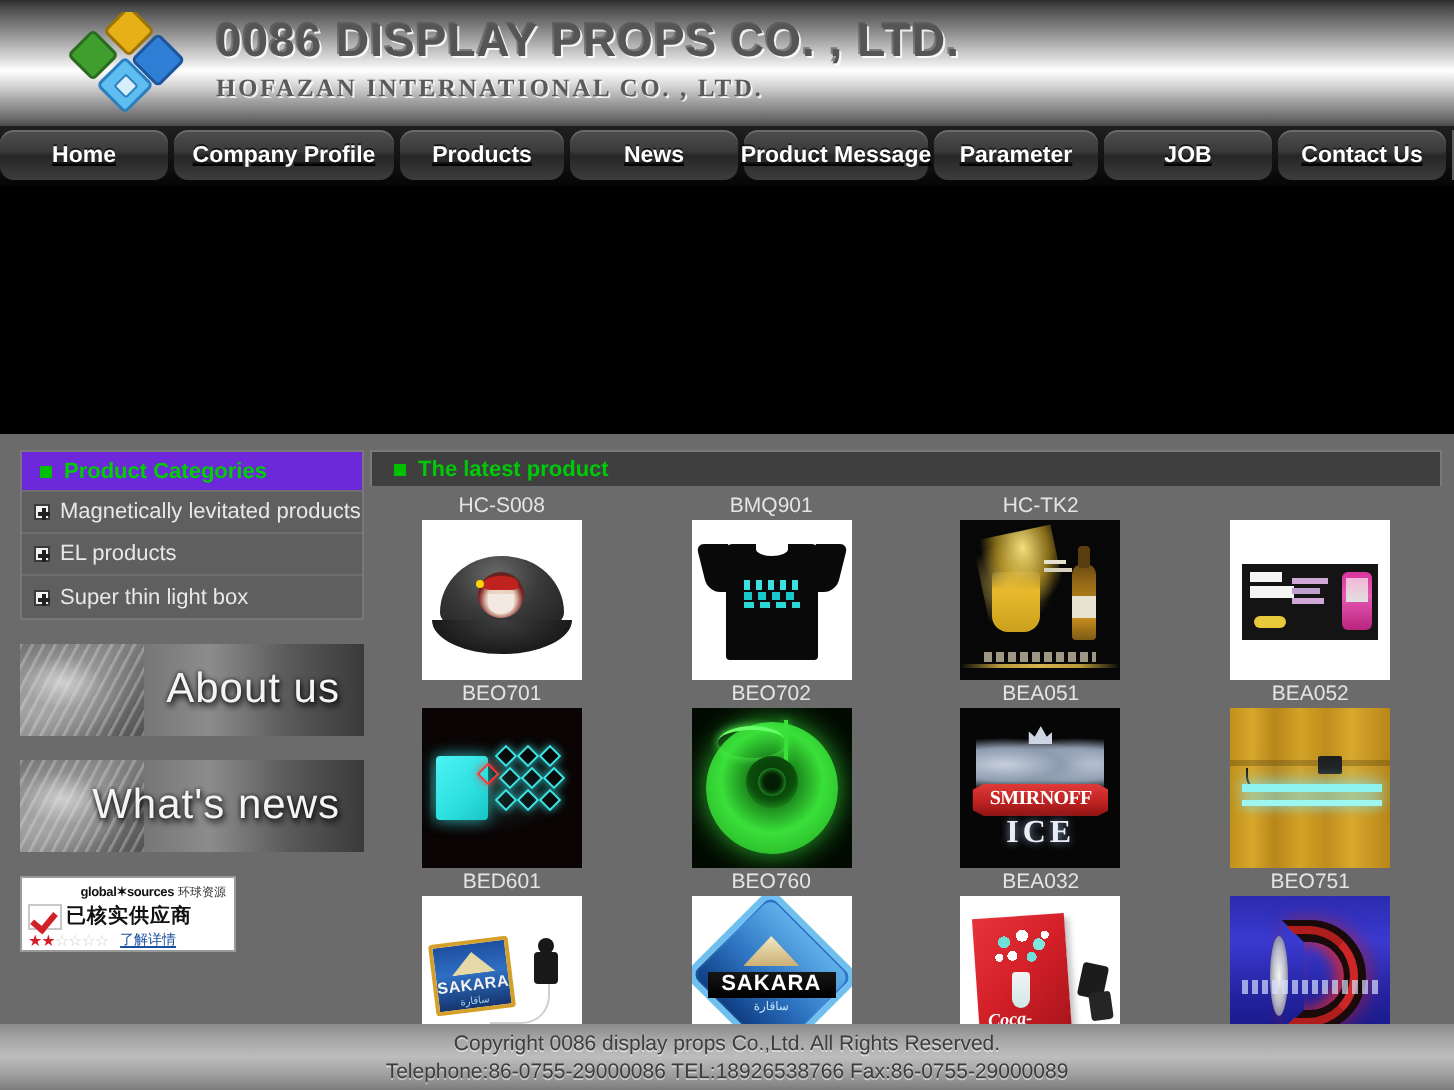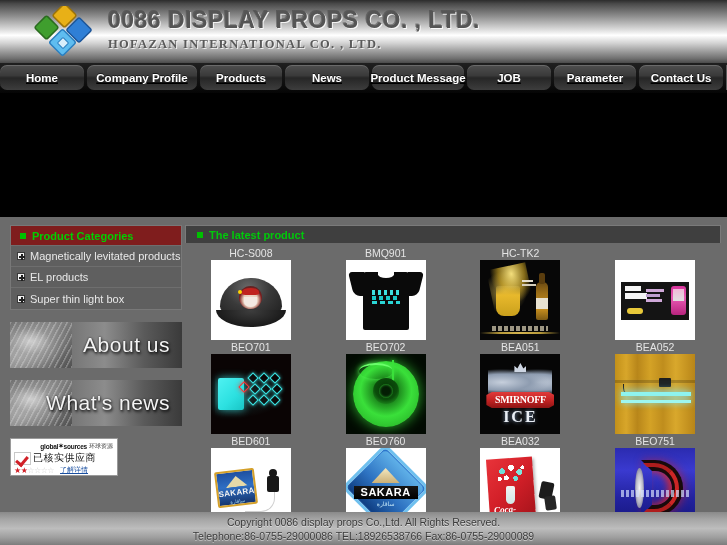--- a/index.html
+++ b/index.html
@@ -126,21 +126,21 @@
   }
 
   .panel {
     width: 172px;
     background: #5f5f5f;
     border: 1px solid #787878;
   }
 
   .panel-head {
     height: 20px;
-    background: #7f1d1d;
+    background: #6d28d9;
     display: flex;
     align-items: center;
     padding-left: 9px;
     border-bottom: 1px solid #6e6e6e;
   }
 
   .bullet-sq {
     width: 6px;
     height: 6px;
     background: #00c000;
@@ -247,21 +247,21 @@
     border: 1px solid #c8c8c8;
   }
   .gs-check::after {
     content: "";
     position: absolute; left: 3px; top: 1px;
     width: 5px; height: 9px;
     border: solid #d12027;
     border-width: 0 3px 3px 0;
     transform: rotate(40deg);
   }
-  .gs-cn-main { font-size: 10px; font-weight: normal; color: #111; letter-spacing: 0.5px; }
+  .gs-cn-main { font-size: 10px; font-weight: bold; color: #111; letter-spacing: 0.5px; }
   .gs-row3 { display: flex; align-items: center; height: 10px; }
   .gs-stars { font-size: 8px; letter-spacing: -0.5px; color: #cfcfcf; }
   .gs-stars b { color: #d12027; font-weight: normal; }
   .gs-more { font-size: 7px; color: #1a4fa0; text-decoration: underline; margin-left: 6px; }
 
   
   .content {
     flex: 1 1 auto;
     padding-right: 6px;
     padding-left: 3px;
@@ -755,22 +755,22 @@
       <div class="title-sub">HOFAZAN  INTERNATIONAL  CO. , LTD.</div>
     </div>
   </div>
 
   <div class="nav">
     <div class="nav-item" style="width:84px">Home</div>
     <div class="nav-item" style="width:110px">Company Profile</div>
     <div class="nav-item" style="width:82px">Products</div>
     <div class="nav-item" style="width:84px">News</div>
     <div class="nav-item" style="width:92px">Product Message</div>
+    <div class="nav-item" style="width:82px">Parameter</div>
     <div class="nav-item" style="width:84px">JOB</div>
-    <div class="nav-item" style="width:82px">Parameter</div>
     <div class="nav-item" style="width:84px">Contact Us</div>
     <div class="nav-item lang" style="width:56px">Chinese</div>
   </div>
 
   <div class="banner"></div>
 
   <div class="body-area">
 
     <div class="sidebar">
 

